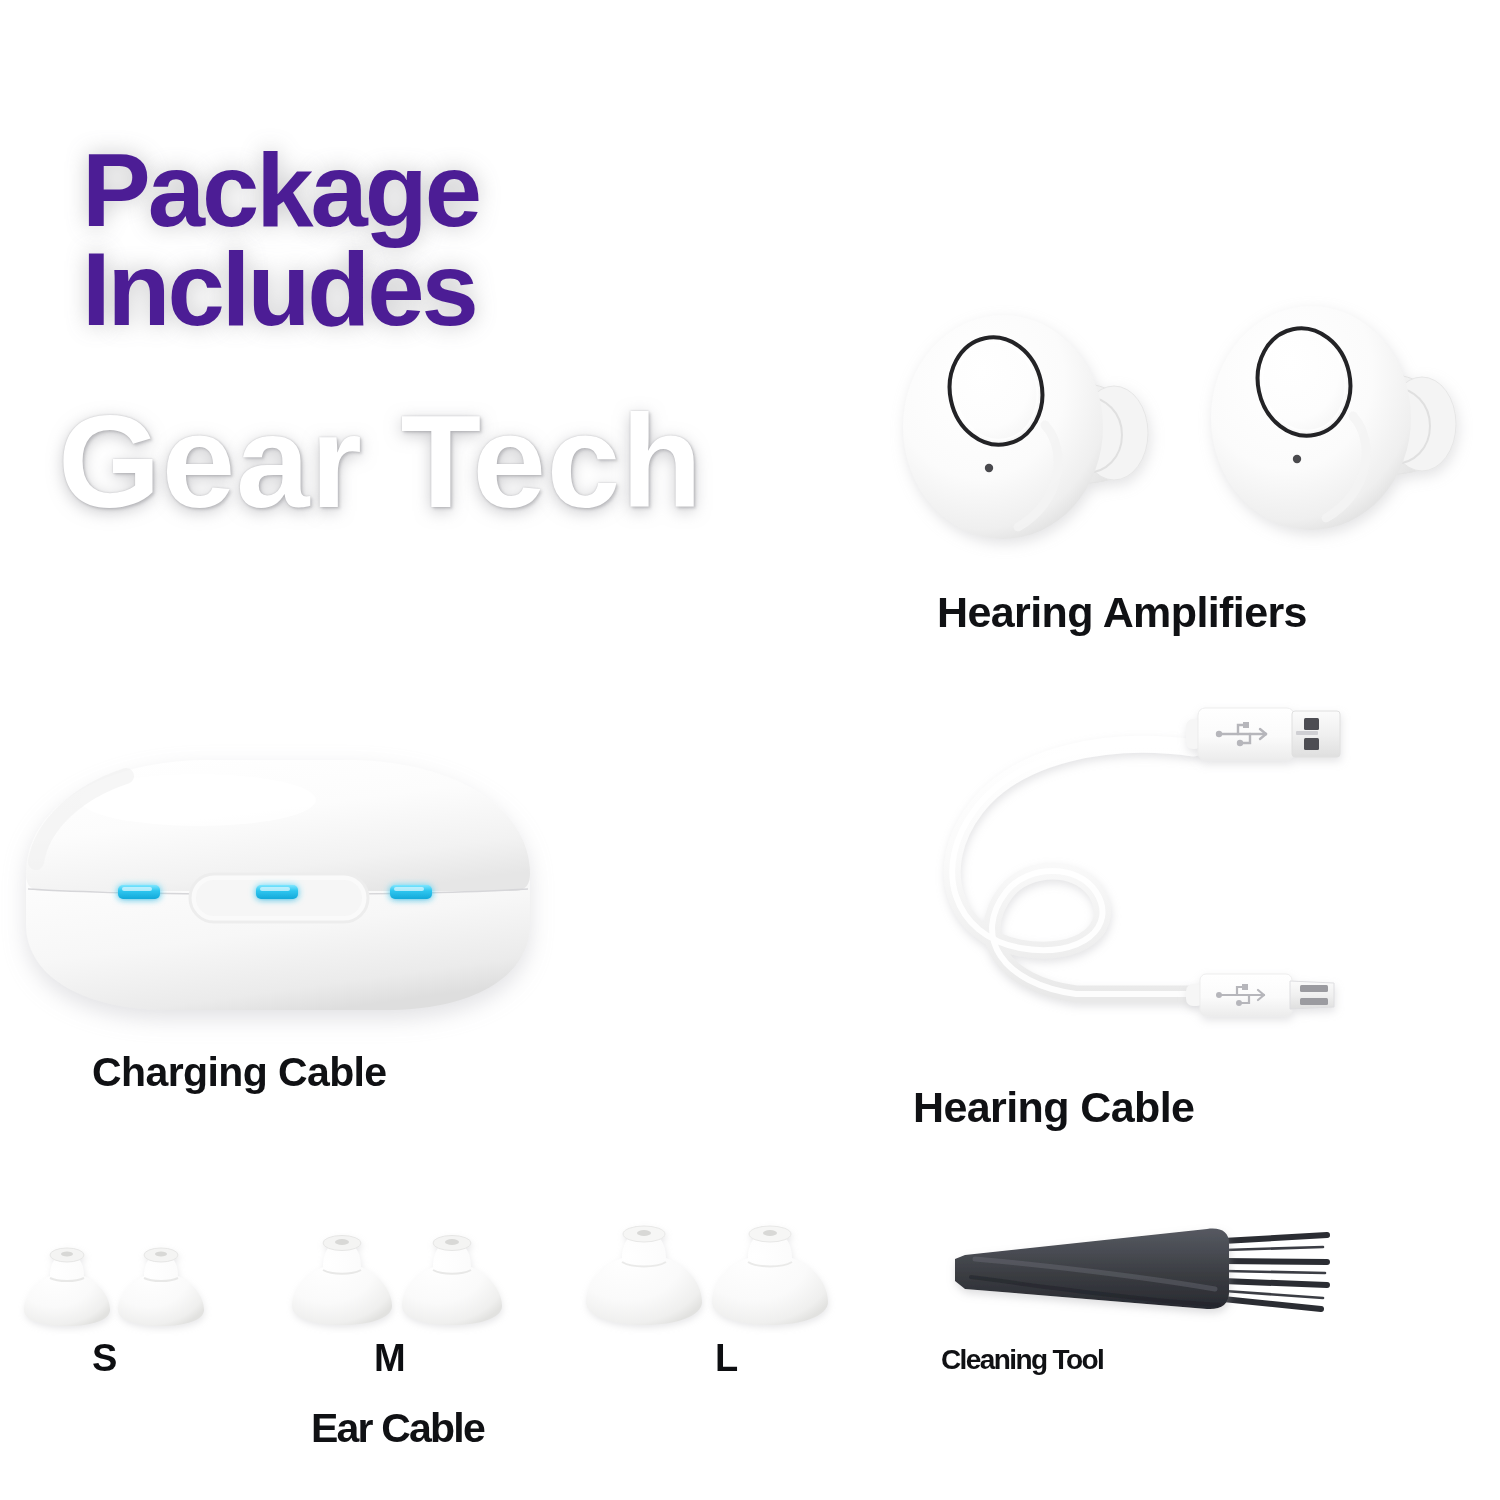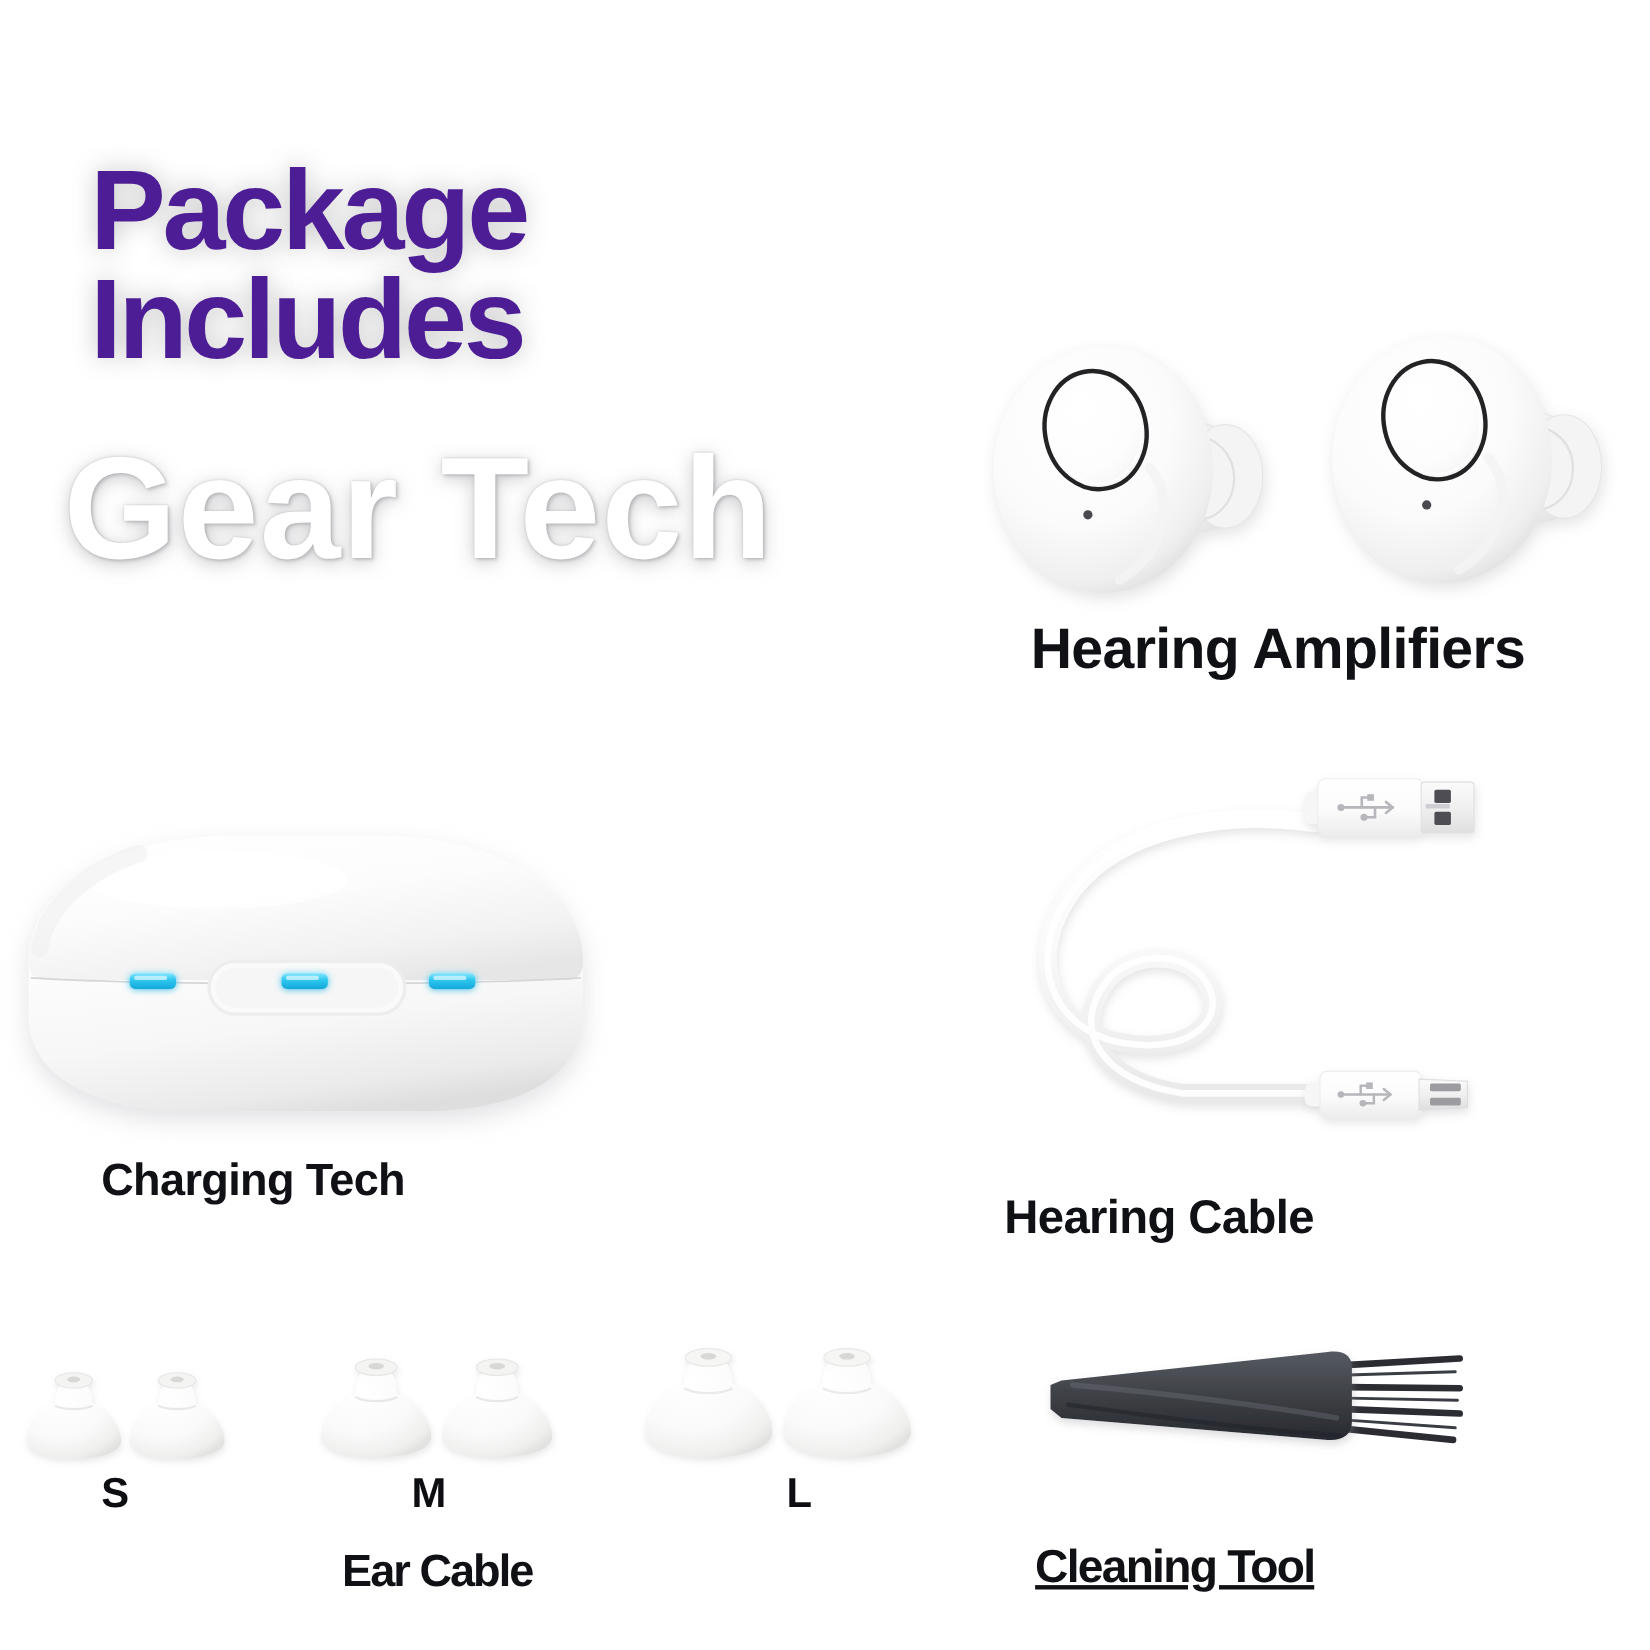--- a/index.html
+++ b/index.html
@@ -53,25 +53,25 @@
 
   
   .caption {
     position: absolute;
     font-family: "Liberation Sans", "DejaVu Sans", sans-serif;
     font-weight: 700;
     color: #101114;
     letter-spacing: -0.6px;
     white-space: nowrap;
   }
-  .cap-amplifiers { left: 937px;  top: 560px;  font-size: 52px; }
+  .cap-amplifiers { left: 937px;  top: 588px;  font-size: 43px; }
   .cap-case       { left: 92px;   top: 1049px; font-size: 41px; }
   .cap-cable      { left: 913px;  top: 1083px; font-size: 43px; }
   .cap-eartips    { left: 311px;  top: 1405px; font-size: 41px; letter-spacing: -1.8px; }
-  .cap-cleaning   { left: 941px;  top: 1400px; font-size: 42px; letter-spacing: -1.6px; text-decoration: underline; }
+  .cap-cleaning   { left: 941px;  top: 1344px; font-size: 28px; letter-spacing: -1.6px; }
 
   .size-label {
     position: absolute;
     font-family: "Liberation Sans", "DejaVu Sans", sans-serif;
     font-weight: 700;
     font-size: 38px;
     color: #0d0e11;
   }
   .sz-s { left: 92px;  top: 1337px; }
   .sz-m { left: 374px; top: 1337px; }
@@ -238,21 +238,21 @@
         <rect x="242" y="135" width="30" height="4" rx="2" fill="#d9f7ff"></rect>
         <rect x="376" y="135" width="30" height="4" rx="2" fill="#d9f7ff"></rect>
       </g>
 
       <ellipse cx="180" cy="48" rx="118" ry="26" fill="#ffffff" opacity="0.78"></ellipse>
 
       <path d="M18 110 C24 72 60 40 108 24" fill="none" stroke="#f0f0f0" stroke-width="16" stroke-linecap="round" opacity="0.6"></path>
     </svg>
   </div>
 
-  <div class="caption cap-case">Charging Tech</div>
+  <div class="caption cap-case">Charging Cable</div>
 
   <div class="cable-wrap">
     <svg viewBox="0 0 480 345" width="480" height="345">
       <defs>
         <linearGradient id="wireGrad" x1="0%" y1="0%" x2="0%" y2="100%">
           <stop offset="0%" stop-color="#ffffff"></stop>
           <stop offset="45%" stop-color="#fafafa"></stop>
           <stop offset="100%" stop-color="#e9e9e9"></stop>
         </linearGradient>
         <linearGradient id="plugGrad" x1="0%" y1="0%" x2="0%" y2="100%">

